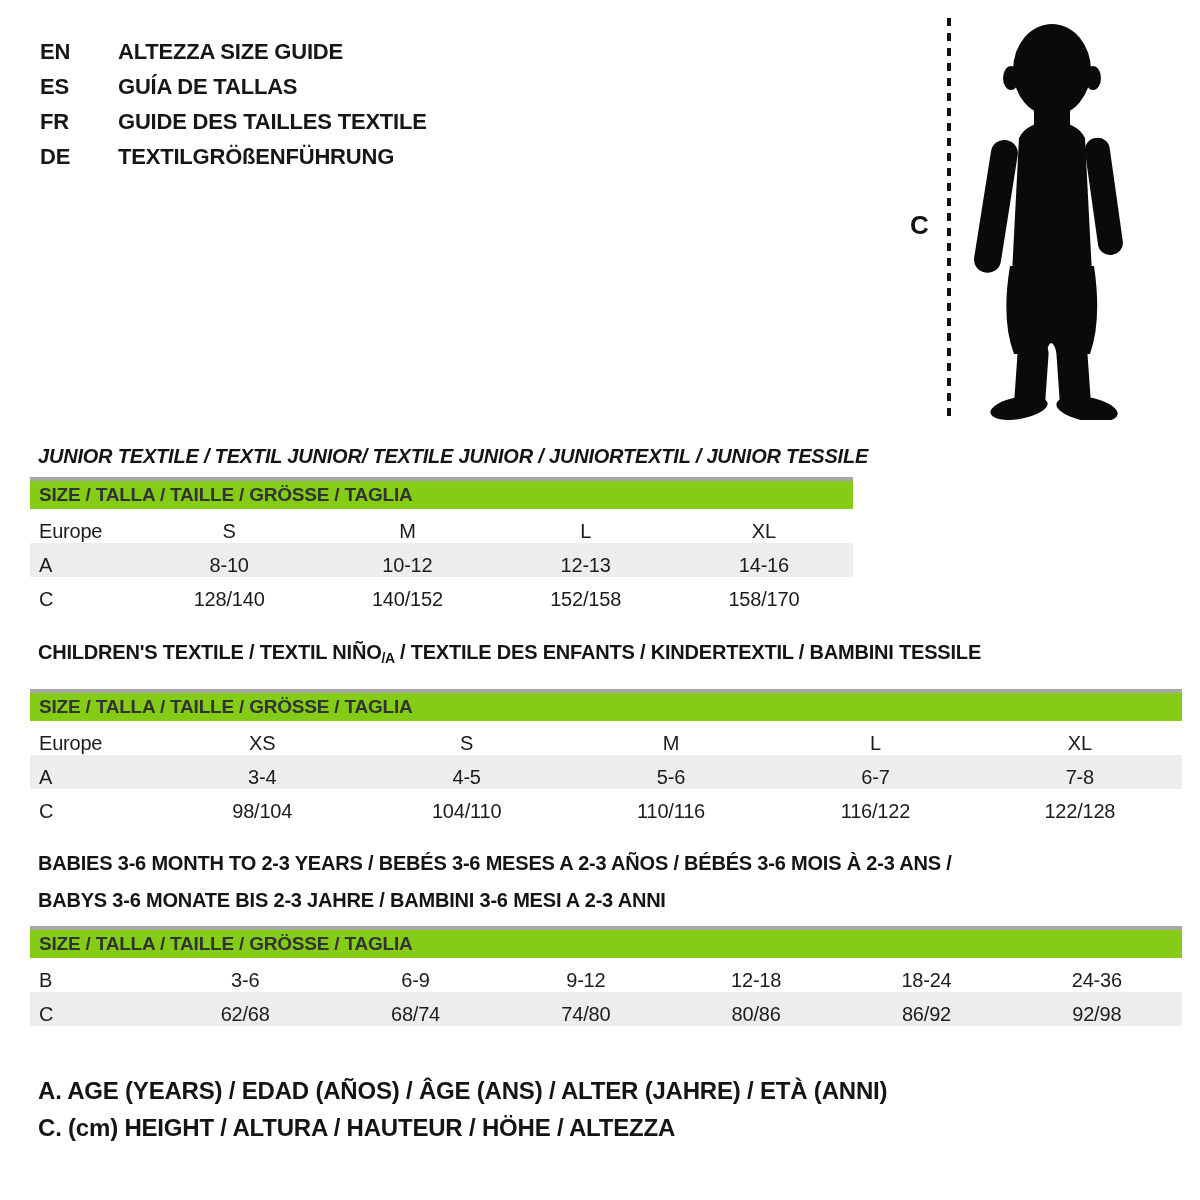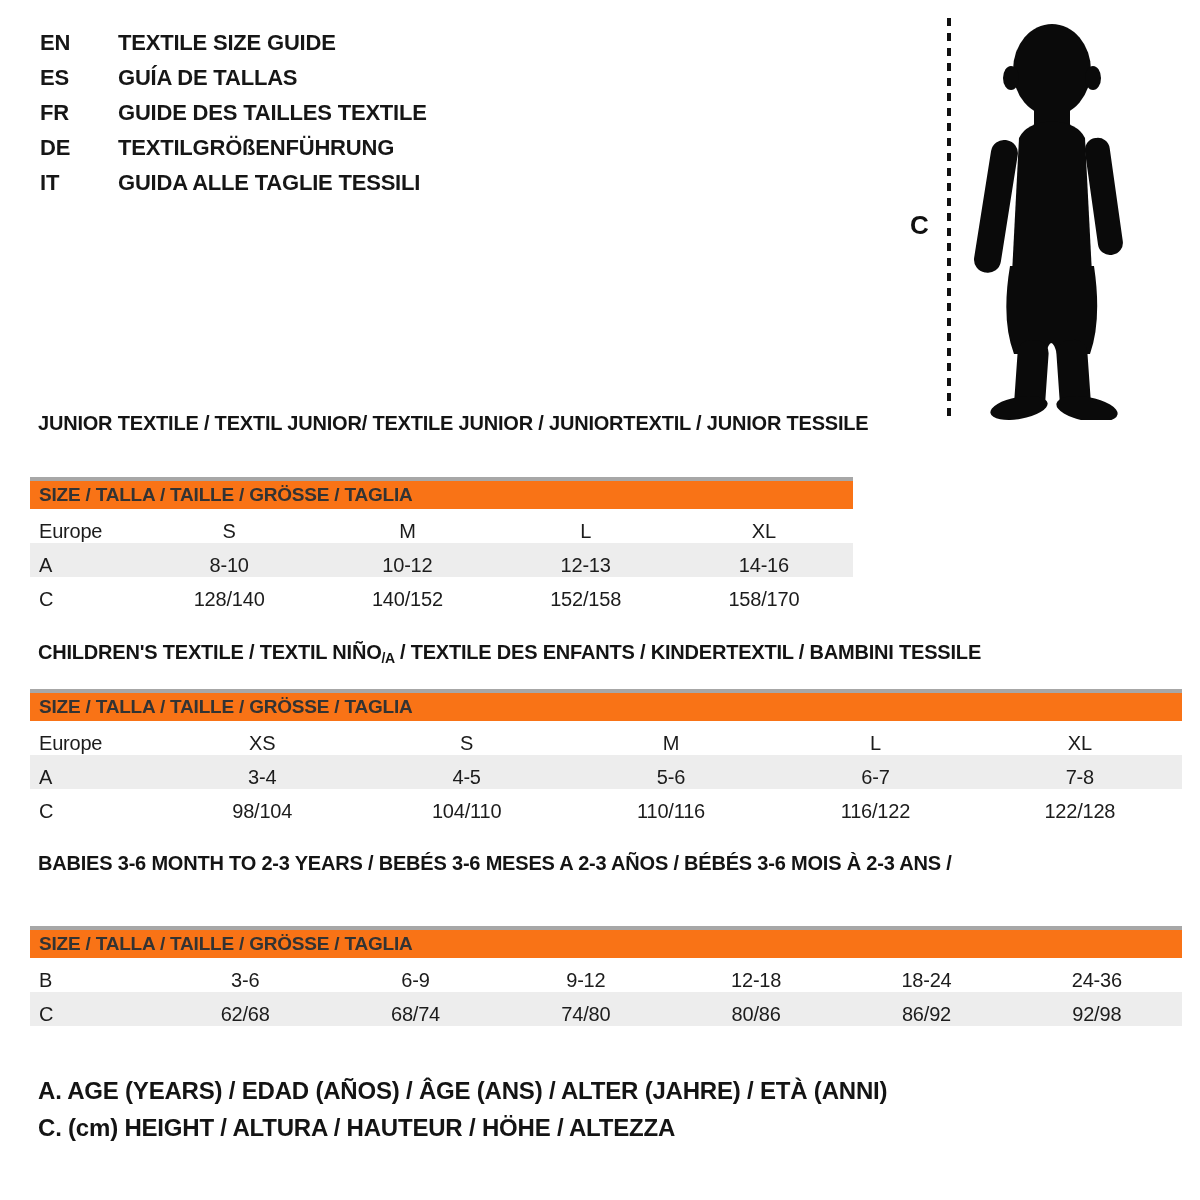--- a/index.html
+++ b/index.html
@@ -9,50 +9,50 @@
     font-family: "Liberation Sans", sans-serif;
     color: #1e1e1e;
   }
   .page {
     position: relative; width: 1200px; height: 1200px;
     overflow: hidden; letter-spacing: -0.2px;
   }
 
   
   .lang-list { position: absolute; left: 40px; top: 30px; }
-  .lang-row { display: flex; height: 35px; align-items: flex-start;
+  .lang-row { display: flex; height: 35px; align-items: flex-end;
               font-size: 22px; font-weight: 700; color: #161616; }
   .lang-code { width: 78px; flex: 0 0 78px; }
 
   
   .height-line {
     position: absolute; left: 947px; top: 18px; width: 4px; height: 400px;
     background: repeating-linear-gradient(to bottom, #101010 0 8px, transparent 8px 15px);
   }
   .c-label { position: absolute; left: 910px; top: 210px;
              font-size: 26px; font-weight: 700; color: #101010; }
   .baby-svg { position: absolute; left: 963px; top: 18px; width: 178px; height: 402px; }
 
   
   .section-title { position: absolute; left: 38px; font-size: 20px;
                    font-weight: 700; color: #141414; white-space: nowrap; }
-  .title-junior { top: 412px; }
+  .title-junior { top: 445px; font-style: italic; }
   .title-children { top: 641px; }
   .title-babies { top: 845px; line-height: 37px; }
   .sub-a { font-size: 14px; vertical-align: -4px; letter-spacing: -0.5px; }
 
   
   .size-table { position: absolute; left: 30px; }
   .junior-table   { top: 477px; width: 823px; }
   .children-table { top: 689px; width: 1152px; }
   .babies-table   { top: 926px; width: 1152px; }
 
   .band {
     height: 32px; box-sizing: border-box;
-    background: #f97316; border-top: 4px solid #a7a7a7;
+    background: #84cc16; border-top: 4px solid #a7a7a7;
     display: flex; align-items: center; padding-left: 9px;
     font-size: 19px; font-weight: 700; color: #333333;
   }
   .trow { display: flex; align-items: flex-end; height: 34px;
           font-size: 20px; color: #1c1c1c; }
   .trow .lab { box-sizing: border-box; padding-left: 9px; text-align: left; }
   .junior-table .lab { flex: 0 0 110px; width: 110px; }
   .children-table .lab, .babies-table .lab { flex: 0 0 130px; width: 130px; }
   .trow .cell { flex: 1 1 0; text-align: center; }
   .trow.alt { background: #ededed; }
@@ -62,37 +62,33 @@
             font-size: 24px; font-weight: 700; color: #141414; line-height: 37px; }
 </style>
 </head>
 <body>
 
 <div class="page">
 
   <div class="lang-list">
     <div class="lang-row">
       <span class="lang-code">EN</span>
-      <span class="lang-title">TEXTILE SIZE GUIDE</span>
+      <span class="lang-title">ALTEZZA SIZE GUIDE</span>
     </div>
     <div class="lang-row">
       <span class="lang-code">ES</span>
       <span class="lang-title">GUÍA DE TALLAS</span>
     </div>
     <div class="lang-row">
       <span class="lang-code">FR</span>
       <span class="lang-title">GUIDE DES TAILLES TEXTILE</span>
     </div>
     <div class="lang-row">
       <span class="lang-code">DE</span>
       <span class="lang-title">TEXTILGRÖßENFÜHRUNG</span>
-    </div>
-    <div class="lang-row">
-      <span class="lang-code">IT</span>
-      <span class="lang-title">GUIDA ALLE TAGLIE TESSILI</span>
     </div>
   </div>
 
   <div class="height-line"></div>
   <div class="c-label">C</div>
   <svg class="baby-svg" viewBox="0 0 178 402" xmlns="http://www.w3.org/2000/svg" aria-hidden="true">
     <g fill="#0a0a0a">
       <ellipse cx="89" cy="52" rx="39" ry="46"></ellipse>
       <ellipse cx="48" cy="60" rx="8" ry="12"></ellipse>
       <ellipse cx="130" cy="60" rx="8" ry="12"></ellipse>
@@ -164,20 +160,21 @@
       <div class="cell">98/104</div>
       <div class="cell">104/110</div>
       <div class="cell">110/116</div>
       <div class="cell">116/122</div>
       <div class="cell">122/128</div>
     </div>
   </div>
 
   <div class="section-title title-babies">
     <div>BABIES 3-6 MONTH TO 2-3 YEARS / BEBÉS 3-6 MESES A 2-3 AÑOS / BÉBÉS 3-6 MOIS À 2-3 ANS /</div>
+    <div>BABYS 3-6 MONATE BIS 2-3 JAHRE / BAMBINI 3-6 MESI A 2-3 ANNI</div>
   </div>
   <div class="size-table babies-table">
     <div class="band">
       <span>SIZE / TALLA / TAILLE / GRÖSSE / TAGLIA</span>
     </div>
     <div class="trow">
       <div class="lab">B</div>
       <div class="cell">3-6</div>
       <div class="cell">6-9</div>
       <div class="cell">9-12</div>

